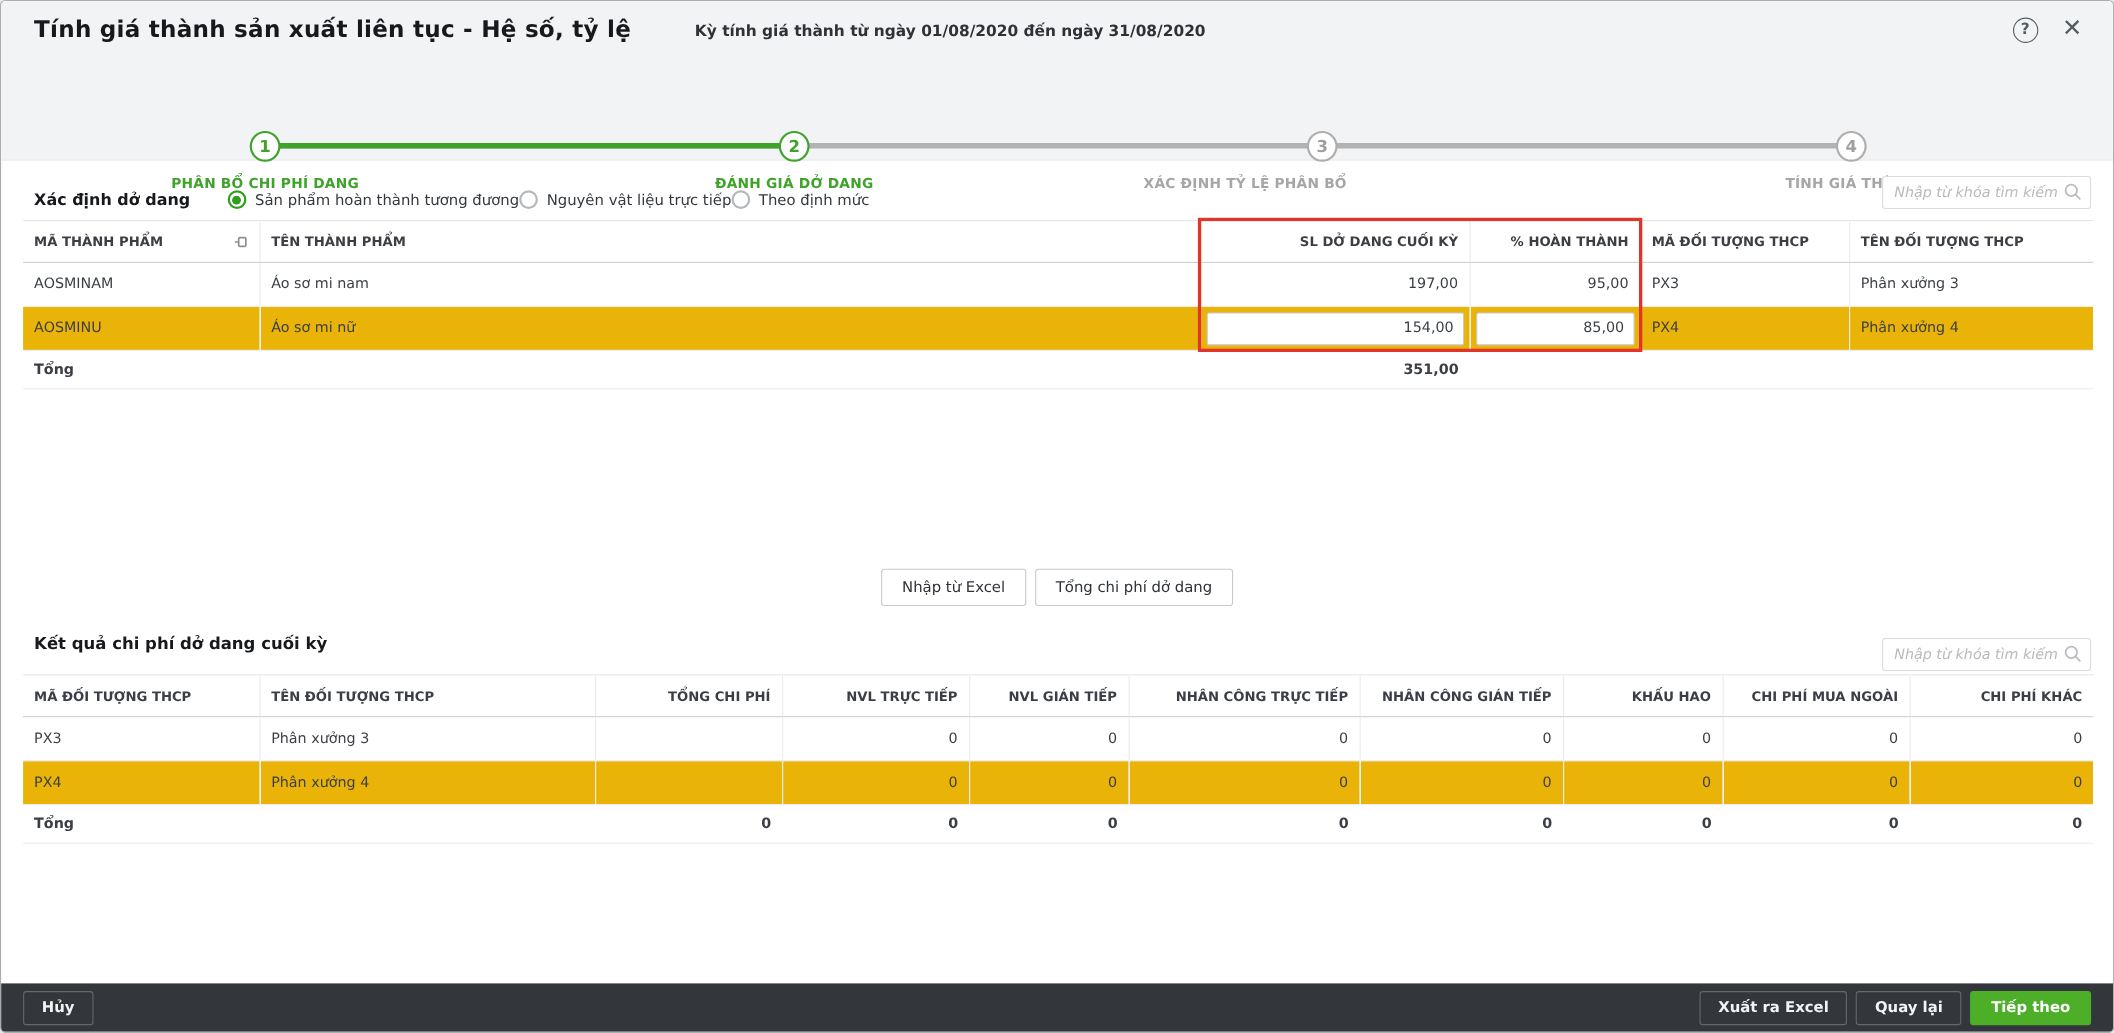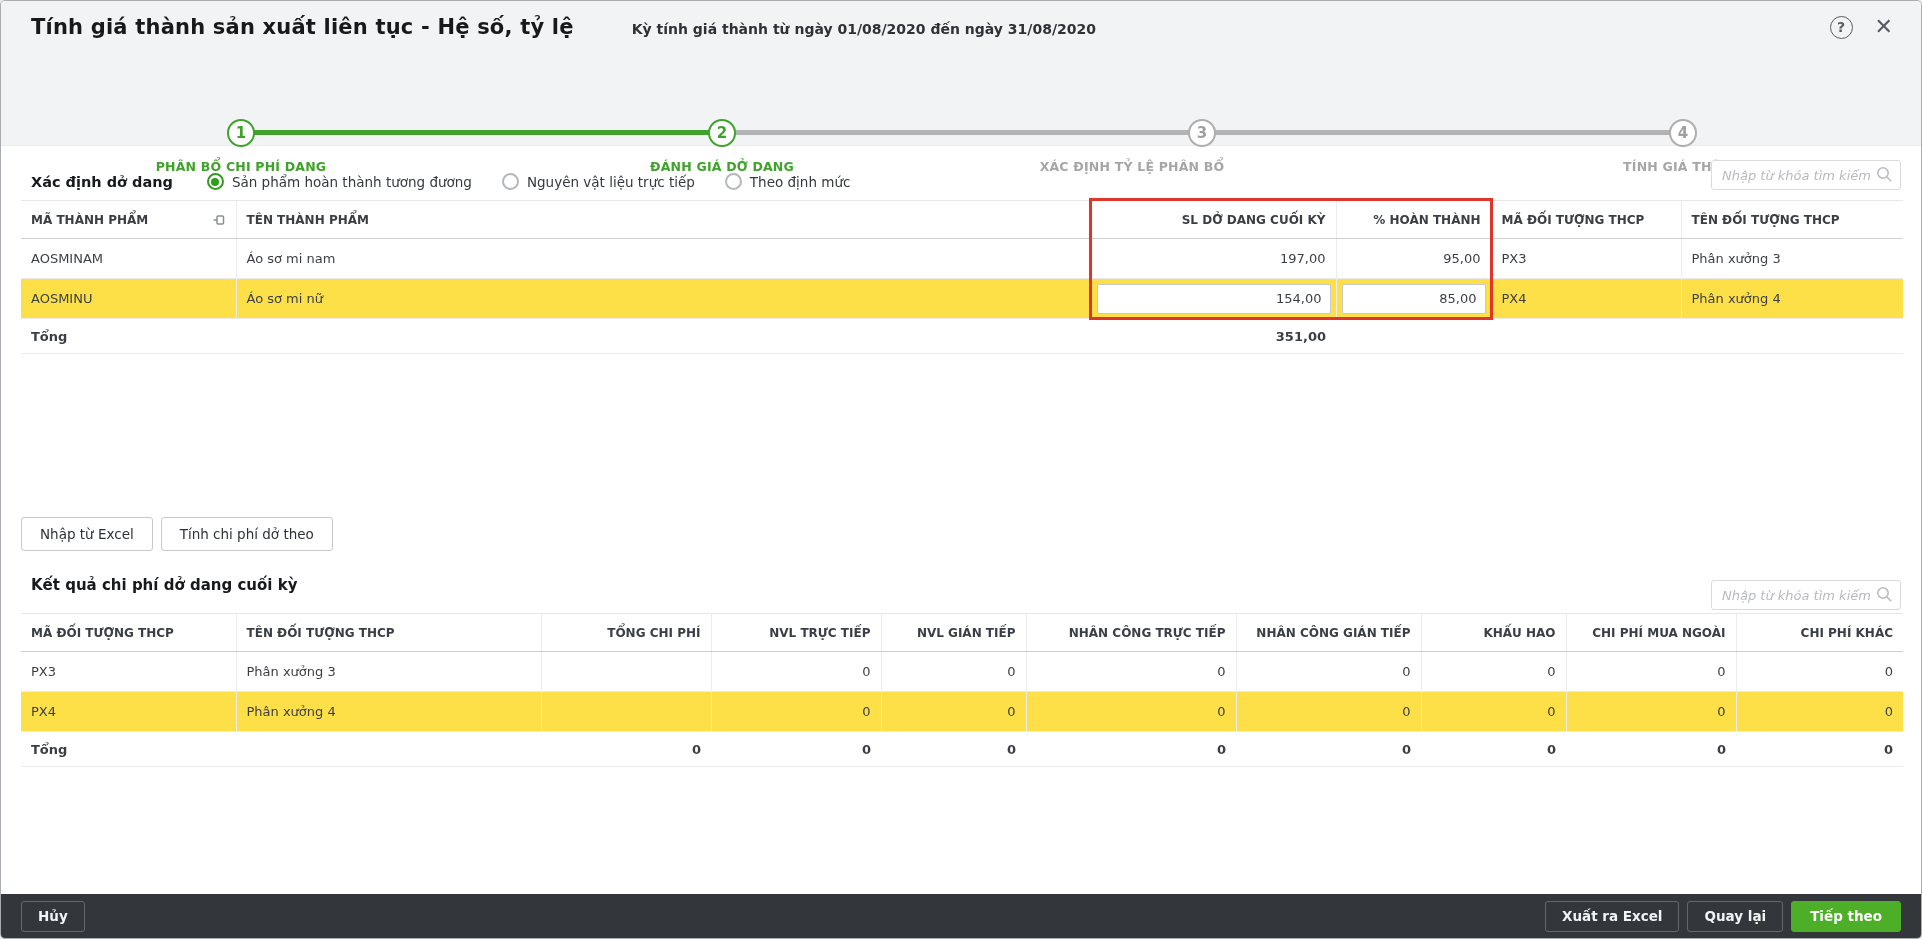--- a/index.html
+++ b/index.html
@@ -29,49 +29,49 @@
   .step-circle.green { border:2px solid #3fa32b; color:#3fa32b; }
   .step-circle.gray  { border:2px solid #aeaeae; color:#9f9f9f; }
   .step-label { position:absolute; top:100px; transform:translateX(-50%); font-size:12.5px; font-weight:bold; letter-spacing:.2px; white-space:nowrap; }
   .step-label.green { color:#3fa32b; }
   .step-label.gray  { color:#a6a6a6; }
 
   
   .content { padding:0 20px; }
   .toolbar-row { display:flex; align-items:flex-end; margin:12px 0 10px 0; height:32px; }
   .section-label { font-size:14.5px; font-weight:bold; color:#17191c; margin-left:10px; margin-right:34px; }
-  .radio-group { display:flex; align-items:center; gap:30px; }
+  .radio-group { display:flex; align-items:center; }
   .radio-item { display:flex; align-items:center; gap:8px; cursor:pointer; font-size:13.5px; color:#35393e; }
   .radio-circle { width:17px; height:17px; border-radius:50%; background:#fff; border:2px solid #b5b8bb; flex:0 0 auto; }
   .radio-circle.on { border:2px solid #2f9e1e; display:flex; align-items:center; justify-content:center; }
   .radio-circle.on::after { content:""; width:8px; height:8px; border-radius:50%; background:#2f9e1e; }
   .search-box { margin-left:auto; position:relative; width:190px; height:30px;margin-top:20px; }
   .search-box input { width:100%; height:100%; border:1px solid #d9dbdd; border-radius:3px; background:#fff;
     padding:0 30px 0 10px; font-size:13px; font-family:"DejaVu Sans", sans-serif; color:#35393e; outline:none; }
   .search-box input::placeholder { color:#b7babe; font-style:italic; }
   .search-glyph { position:absolute; right:8px; top:6px; pointer-events:none; }
 
   
   .tbl-wrap { position:relative; }
   table { width:1882px; border-collapse:collapse; table-layout:fixed; }
   th { height:38px; font-size:12px; font-weight:bold; color:#3b3f45; text-align:left; padding:0 10px;
        border-bottom:1px solid #cfcfcf; border-top:1px solid #e6e6e6; white-space:nowrap; overflow:hidden; }
   th + th, td + td { border-left:1px solid #ececec; }
   td { height:40px; font-size:13px; color:#3b3f45; padding:0 10px; border-bottom:1px solid #ebebeb; white-space:nowrap; overflow:hidden; }
-  tr.alt td { background:#fde047; }
+  tr.alt td { background:#eab308; }
   .num { text-align:right; }
   tr.total-row td { font-weight:bold; border-top:1px solid #cfcfcf; border-left:none; background:#fff; height:35px; }
   th.pin-col { position:relative; }
   .pin-icon { position:absolute; right:10px; top:12px; }
   .cell-input { width:100%; height:30px; border:1px solid #c7cbd0; border-radius:2px; background:#fff;
     text-align:right; font-size:13px; font-family:"DejaVu Sans", sans-serif; color:#3b3f45; padding:4px 8px; outline:none; }
   .redbox { position:absolute; left:1068px; top:-2px; width:404px; height:122px;
     border:3px solid #e0352b; z-index:5; pointer-events:none; }
 
-  .action-row { display:flex; justify-content:flex-start; gap:8px; margin-top:163px; }
+  .action-row { display:flex; justify-content:center; gap:8px; margin-top:163px; }
   .btn-light { background:#fff; border:1px solid #c9c9c9; border-radius:3px; height:34px; padding:0 18px;
     font-size:13.5px; color:#2e3237; font-family:"DejaVu Sans", sans-serif; cursor:pointer; }
 
   .section2-row { display:flex; align-items:center; margin:18px 0 12px 0; height:32px; }
   .section2-title { font-size:15px; font-weight:bold; color:#17191c; margin-left:10px; }
 
   
   .footer { position:absolute; left:0; bottom:0; width:100%; height:44px; background:#33363a;
     display:flex; align-items:center; padding:0 20px; }
   .btn-dark { background:transparent; border:1px solid #64686d; border-radius:3px; height:31px; padding:0 16px;
@@ -193,21 +193,21 @@
             <td></td>
             <td></td>
             <td></td>
           </tr>
         </tbody>
       </table>
     </div>
 
     <div class="action-row">
       <button class="btn-light">Nhập từ Excel</button>
-      <button class="btn-light">Tính chi phí dở theo</button>
+      <button class="btn-light">Tổng chi phí dở dang</button>
     </div>
 
     <div class="section2-row">
       <div class="section2-title">Kết quả chi phí dở dang cuối kỳ</div>
       <div class="search-box">
         <input type="text" placeholder="Nhập từ khóa tìm kiếm" style="">
         <svg class="search-glyph" width="17" height="17" viewBox="0 0 17 17">
           <circle cx="7" cy="7" r="5.2" fill="none" stroke="#b9bcc0" stroke-width="1.6"></circle>
           <line x1="11" y1="11" x2="15.2" y2="15.2" stroke="#b9bcc0" stroke-width="1.6"></line>
         </svg>

